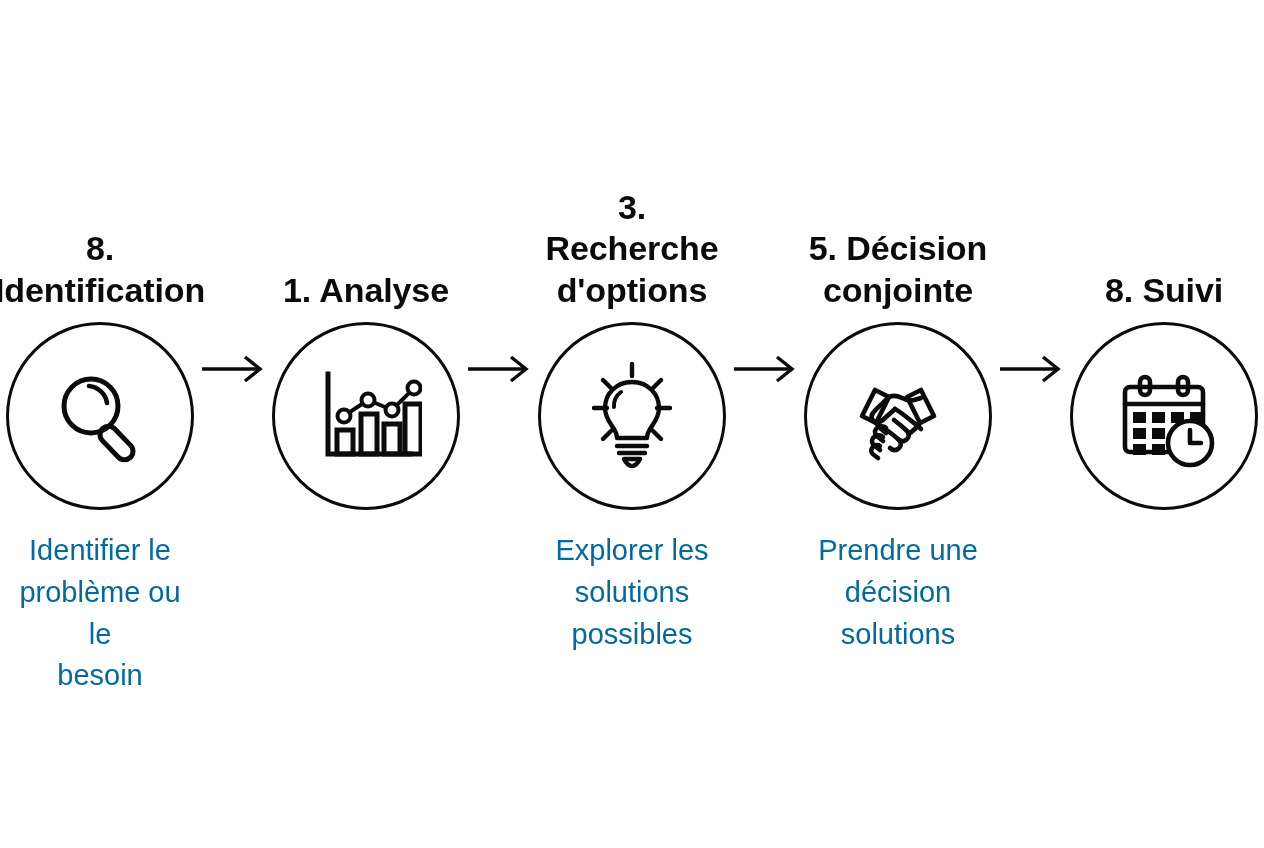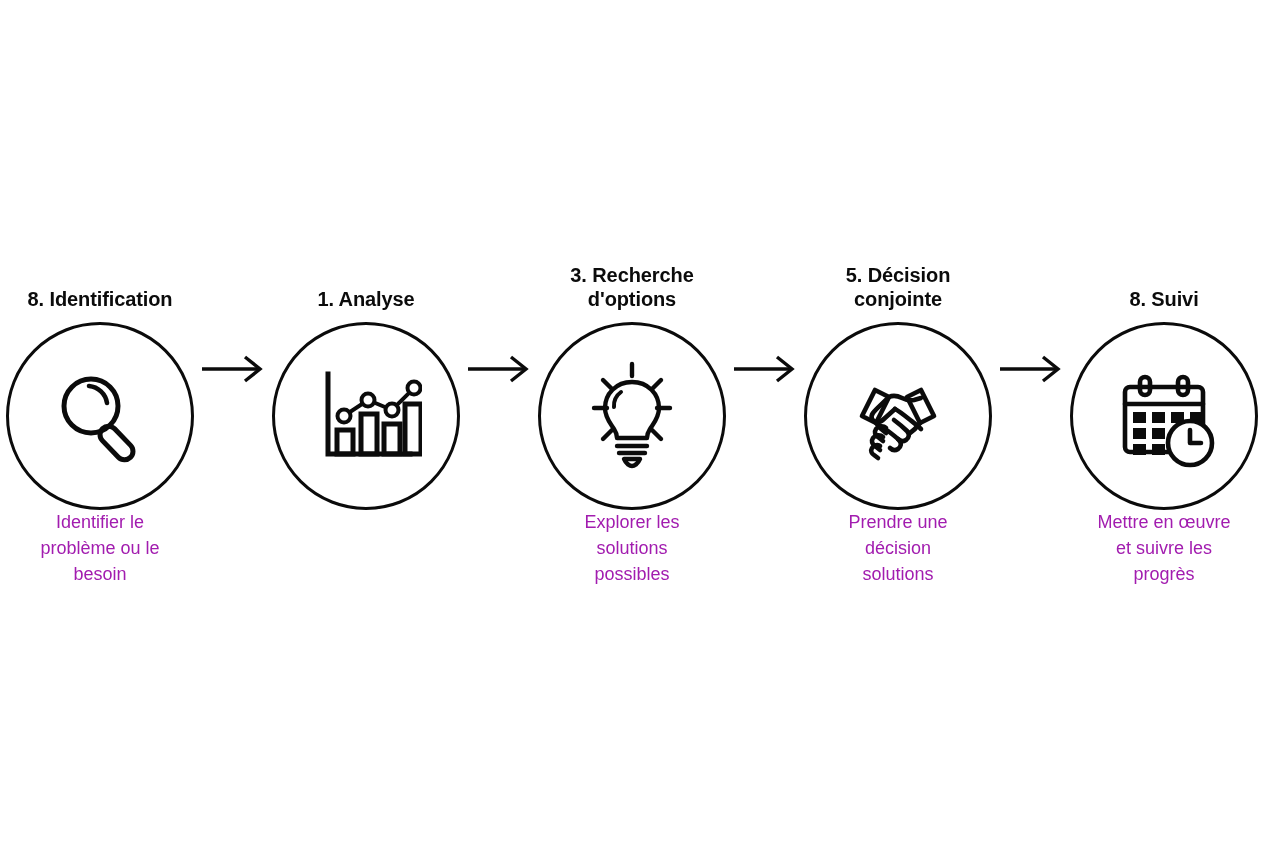--- a/index.html
+++ b/index.html
@@ -32,21 +32,21 @@
     align-items: flex-start;
     justify-content: center;
   }
   .step {
     width: 190px;
     display: flex;
     flex-direction: column;
     align-items: center;
   }
   .step-title {
-    font-size: 20px;
+    font-size: 34px;
     font-weight: 700;
     line-height: 1.23;
     text-align: center;
     color: #0b0b0b;
     letter-spacing: -0.1px;
     margin: 0;
     height: 84px;
     display: flex;
     align-items: flex-end;
     justify-content: center;
@@ -62,24 +62,25 @@
     display: flex;
     align-items: center;
     justify-content: center;
     background: #ffffff;
     flex: 0 0 auto;
   }
   .circle svg {
     display: block;
   }
   .step-caption {
-    font-size: 18px;
+    margin-top: 20px;
+    font-size: 29px;
     line-height: 1.44;
     text-align: center;
-    color: #a21caf;
+    color: #0369a1;
     white-space: pre-line;
     max-width: 205px;
   }
   .arrow-cell {
     width: 76px;
     flex: 0 0 auto;
     display: flex;
     align-items: center;
     justify-content: center;
     height: 282px;
@@ -240,19 +241,16 @@
               <rect x="44" y="68" width="13" height="11"></rect>
               <rect x="63" y="68" width="13" height="11"></rect>
               <rect x="25" y="84" width="13" height="11"></rect>
               <rect x="44" y="84" width="13" height="11"></rect>
             </g>
             <circle cx="82" cy="83" r="22" fill="#ffffff"></circle>
             <polyline points="82,70 82,83 93,83" fill="none"></polyline>
           </svg>
         </span>
       </div>
-      <div class="step-caption">Mettre en œuvre
-et suivre les
-progrès</div>
     </div>
 
   </div>
 </div>
 
 </body></html>

